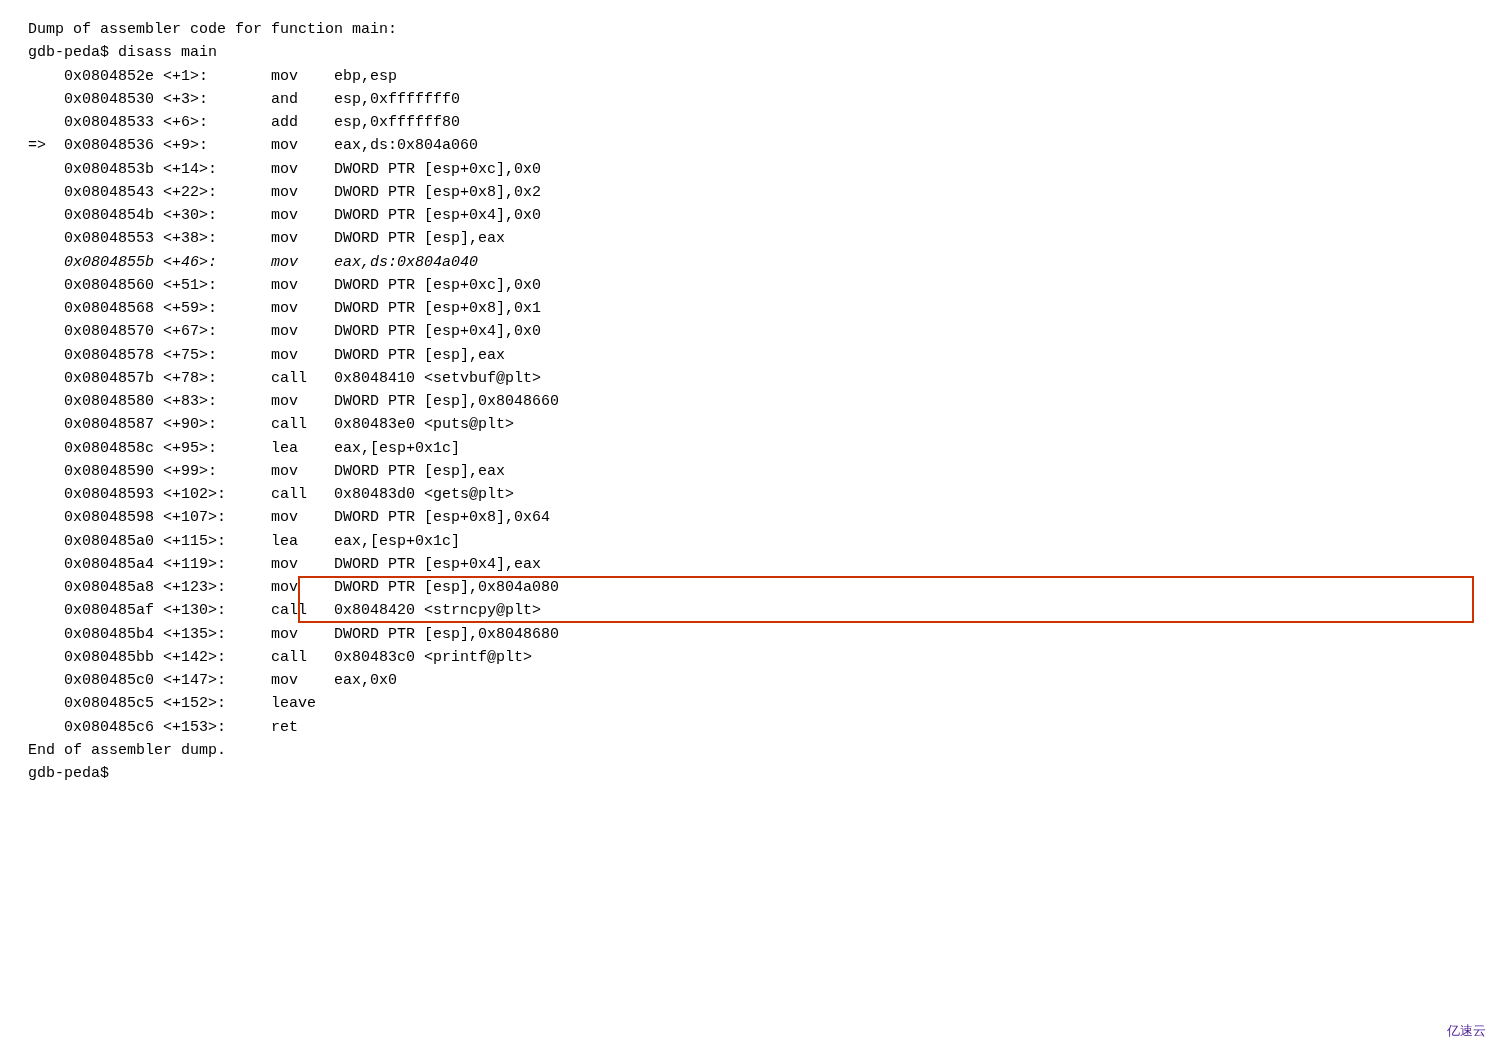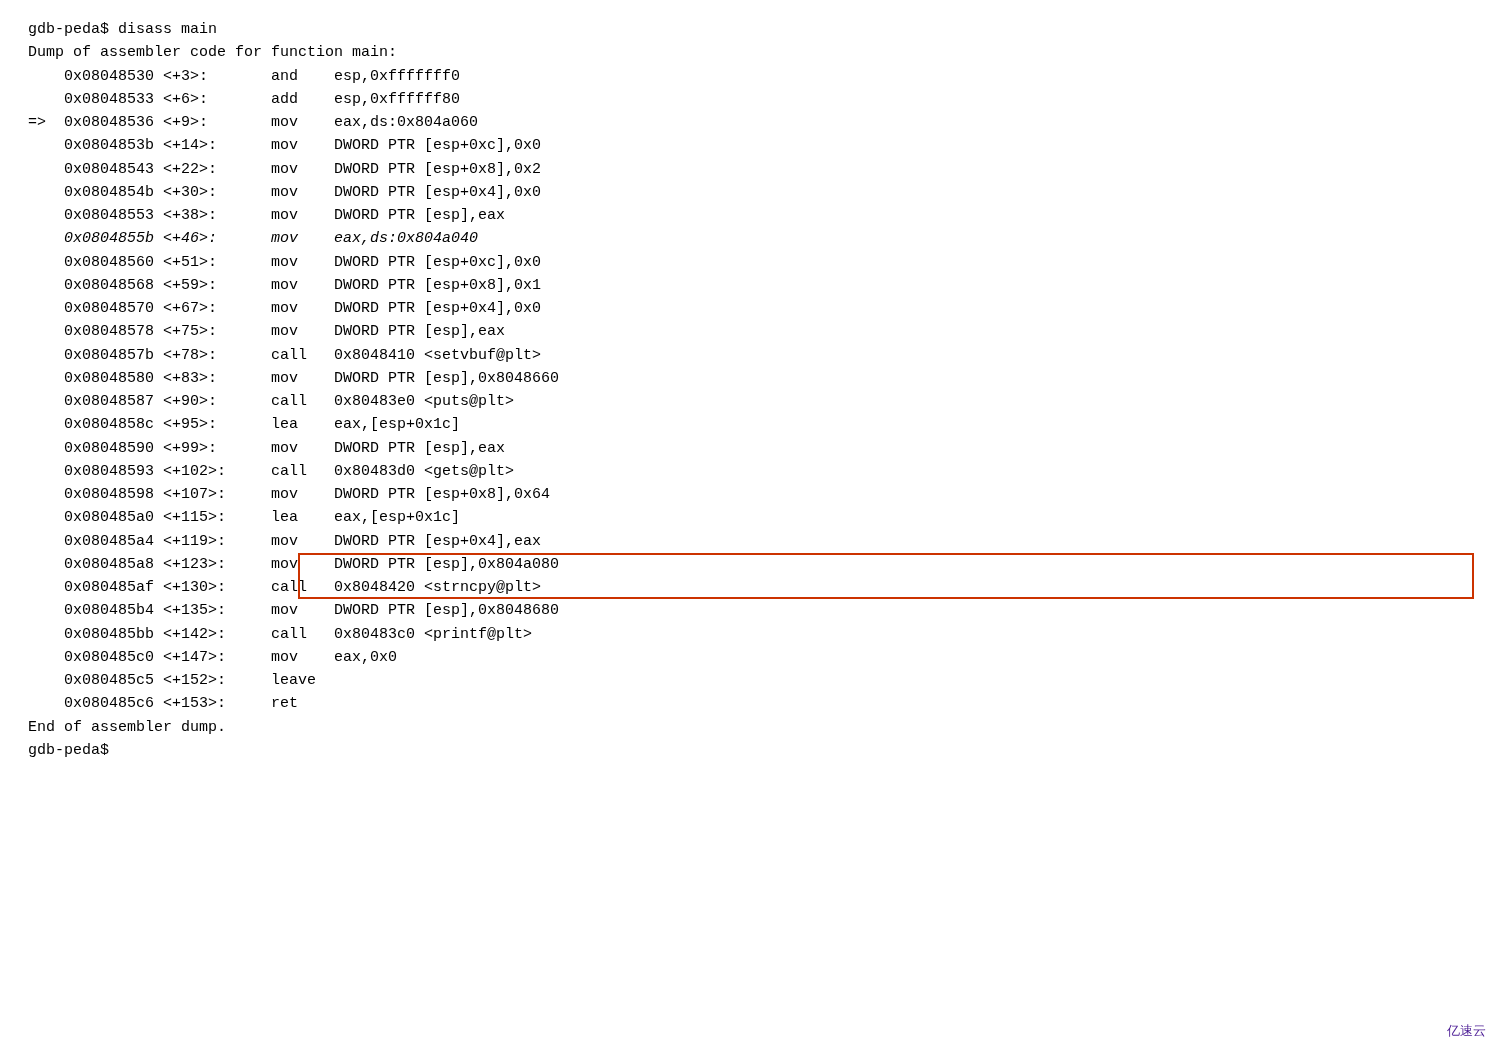--- a/index.html
+++ b/index.html
@@ -29,26 +29,27 @@
       color: #4c1d95;
       font-size: 13px;
       font-family: sans-serif;
     }
   </style>
 </head>
 <body>
 
 <div class="terminal">
   <div class="line">
+    <span>Dump of assembler code for function main:</span>
+  </div>
+  <div class="line">
     <span>gdb-peda$ disass main</span>
   </div>
-  <div class="line">
-    <span>Dump of assembler code for function main:</span>
-  </div>
   <div id="asm-lines">
+      <div class="line" style="position: relative;"><span>    0x0804852e &lt;+1&gt;:       mov    ebp,esp</span></div>
       <div class="line" style="position: relative;"><span>    0x08048530 &lt;+3&gt;:       and    esp,0xfffffff0</span></div>
       <div class="line" style="position: relative;"><span>    0x08048533 &lt;+6&gt;:       add    esp,0xffffff80</span></div>
       <div class="line" style="position: relative;"><span>=&gt;  0x08048536 &lt;+9&gt;:       mov    eax,ds:0x804a060</span></div>
       <div class="line" style="position: relative;"><span>    0x0804853b &lt;+14&gt;:      mov    DWORD PTR [esp+0xc],0x0</span></div>
       <div class="line" style="position: relative; align-items: center;"><span>    0x08048543 &lt;+22&gt;:      mov    DWORD PTR [esp+0x8],0x2</span></div>
       <div class="line" style="position: relative;"><span>    0x0804854b &lt;+30&gt;:      mov    DWORD PTR [esp+0x4],0x0</span></div>
       <div class="line" style="position: relative;"><span>    0x08048553 &lt;+38&gt;:      mov    DWORD PTR [esp],eax</span></div>
       <div class="line" style="position: relative; font-style: italic;"><span>    0x0804855b &lt;+46&gt;:      mov    eax,ds:0x804a040</span></div>
       <div class="line" style="position: relative;"><span>    0x08048560 &lt;+51&gt;:      mov    DWORD PTR [esp+0xc],0x0</span></div>
       <div class="line" style="position: relative;"><span>    0x08048568 &lt;+59&gt;:      mov    DWORD PTR [esp+0x8],0x1</span></div>

